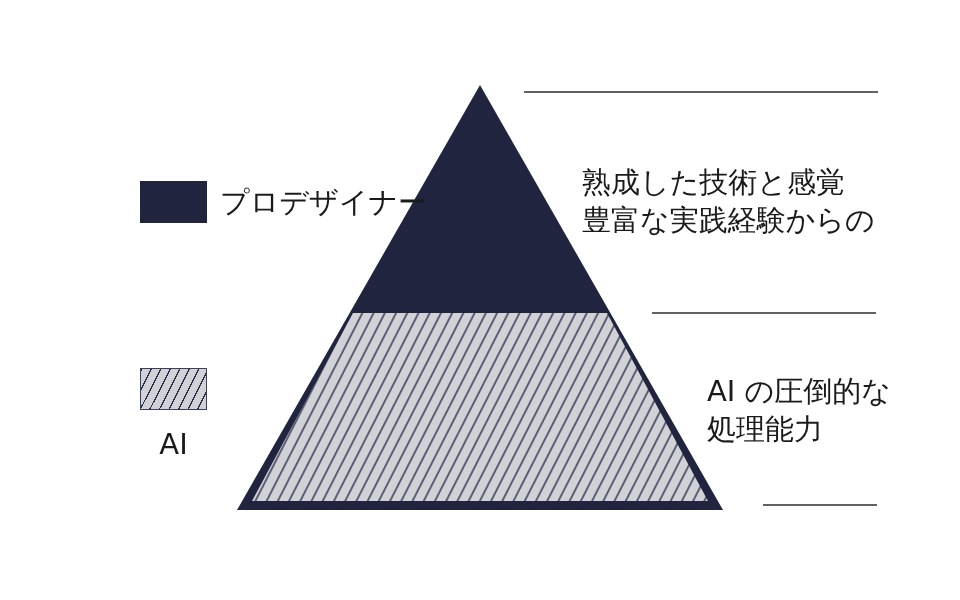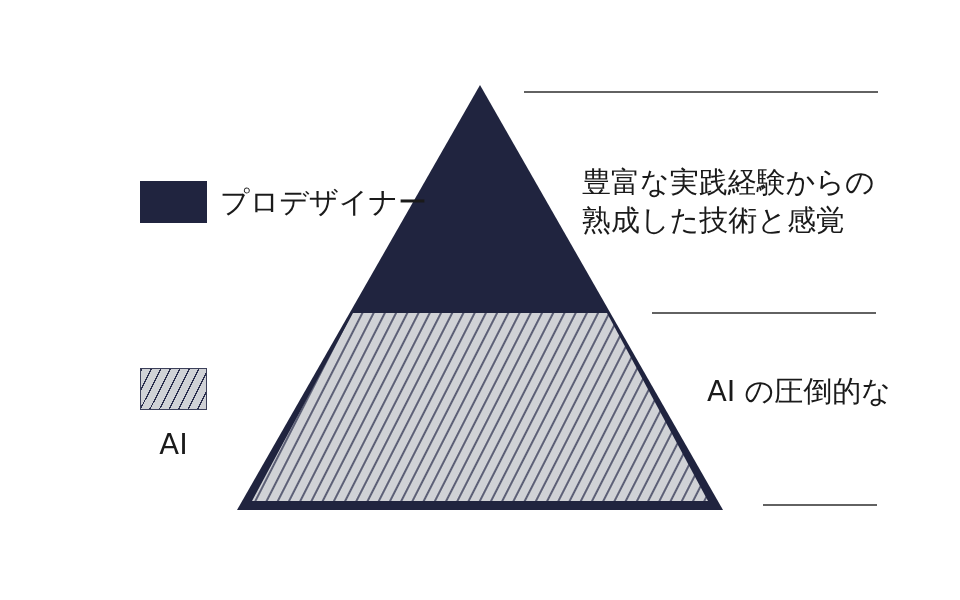--- a/index.html
+++ b/index.html
@@ -90,21 +90,22 @@
     <div class="swatch solid"></div>
     <div class="legend-label">プロデザイナー</div>
   </div>
 
   <div class="legend-item second">
     <div class="swatch hatch"></div>
     <div class="legend-label">AI</div>
   </div>
 
   <div class="annotation top">
+    <span class="line">熟成した技術と感覚</span>
     <span class="line">豊富な実践経験からの</span>
-    <span class="line">熟成した技術と感覚</span>
   </div>
 
   <div class="annotation bottom">
     <span class="line">AI の圧倒的な</span>
+    <span class="line">処理能力</span>
   </div>
 
 </div>
 
 </body></html>

